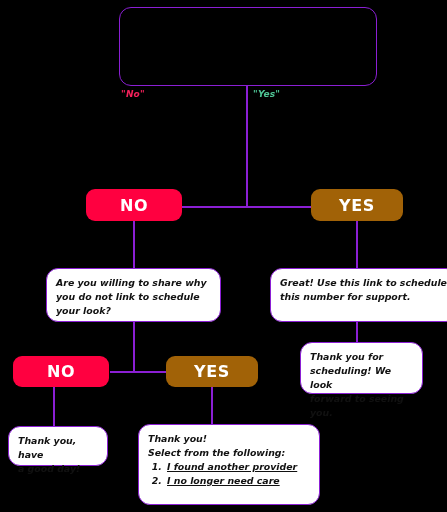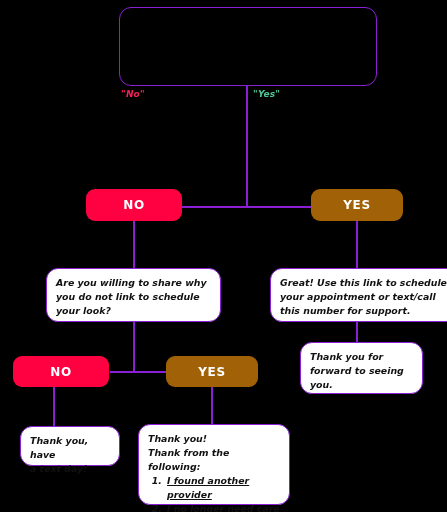--- a/index.html
+++ b/index.html
@@ -48,21 +48,21 @@
   
   .pill {
     position: absolute;
     border-radius: 9px;
     box-sizing: border-box;
     display: flex;
     align-items: center;
     justify-content: center;
     color: #FFFFFF;
     font-weight: bold;
-    font-size: 12px;
+    font-size: 16px;
     letter-spacing: 0.6px;
   }
   .pill.no  { background: #FF0040; }
   .pill.yes { background: #a16207; }
 
   
   .card {
     position: absolute;
     background: #FFFFFF;
     border: 1.4px solid #8B1FD4;
@@ -111,50 +111,50 @@
   <div class="conn conn-v" style="left:356px; top:221px; width:2px; height:47px;"></div>
 
   <div class="card" style="left:46px; top:268px; width:175px; height:54px;">
     <p>Are you willing to share why</p>
     <p>you do not link to schedule</p>
     <p>your look?</p>
   </div>
 
   <div class="card" style="left:270px; top:268px; width:188px; height:54px;">
     <p>Great! Use this link to schedule</p>
-    <p>your appointment or text/call</p>
     <p>this number for support.</p>
   </div>
 
   <div class="conn conn-v" style="left:356px; top:322px; width:2px; height:20px;"></div>
 
   <div class="card" style="left:300px; top:342px; width:123px; height:52px;">
     <p>Thank you for</p>
+    <p>scheduling! We look</p>
     <p>forward to seeing you.</p>
   </div>
 
   <div class="conn conn-v" style="left:133px; top:322px; width:2px; height:50px;"></div>
 
   <div class="conn conn-h" style="left:110px; top:371px; width:56px; height:2px;"></div>
 
   <div class="pill no" style="left:13px; top:356px; width:96px; height:31px;">NO</div>
   <div class="pill yes" style="left:166px; top:356px; width:92px; height:31px;">YES</div>
 
   <div class="conn conn-v" style="left:53px; top:387px; width:2px; height:39px;"></div>
 
   <div class="conn conn-v" style="left:211px; top:387px; width:2px; height:37px;"></div>
 
-  <div class="card" style="left:20px; top:426px; width:100px; height:40px;">
+  <div class="card" style="left:8px; top:426px; width:100px; height:40px;">
     <p>Thank you, have</p>
-    <p>a text day!</p>
+    <p>a good day!</p>
   </div>
 
-  <div class="card" style="left:138px; top:424px; width:152px; height:81px;">
+  <div class="card" style="left:138px; top:424px; width:182px; height:81px;">
     <p>Thank you!</p>
-    <p>Thank from the following:</p>
+    <p>Select from the following:</p>
     <ol>
       <li>I found another provider</li>
       <li>I no longer need care</li>
 
     </ol>
   </div>
 
 </div>
 
 </body></html>

